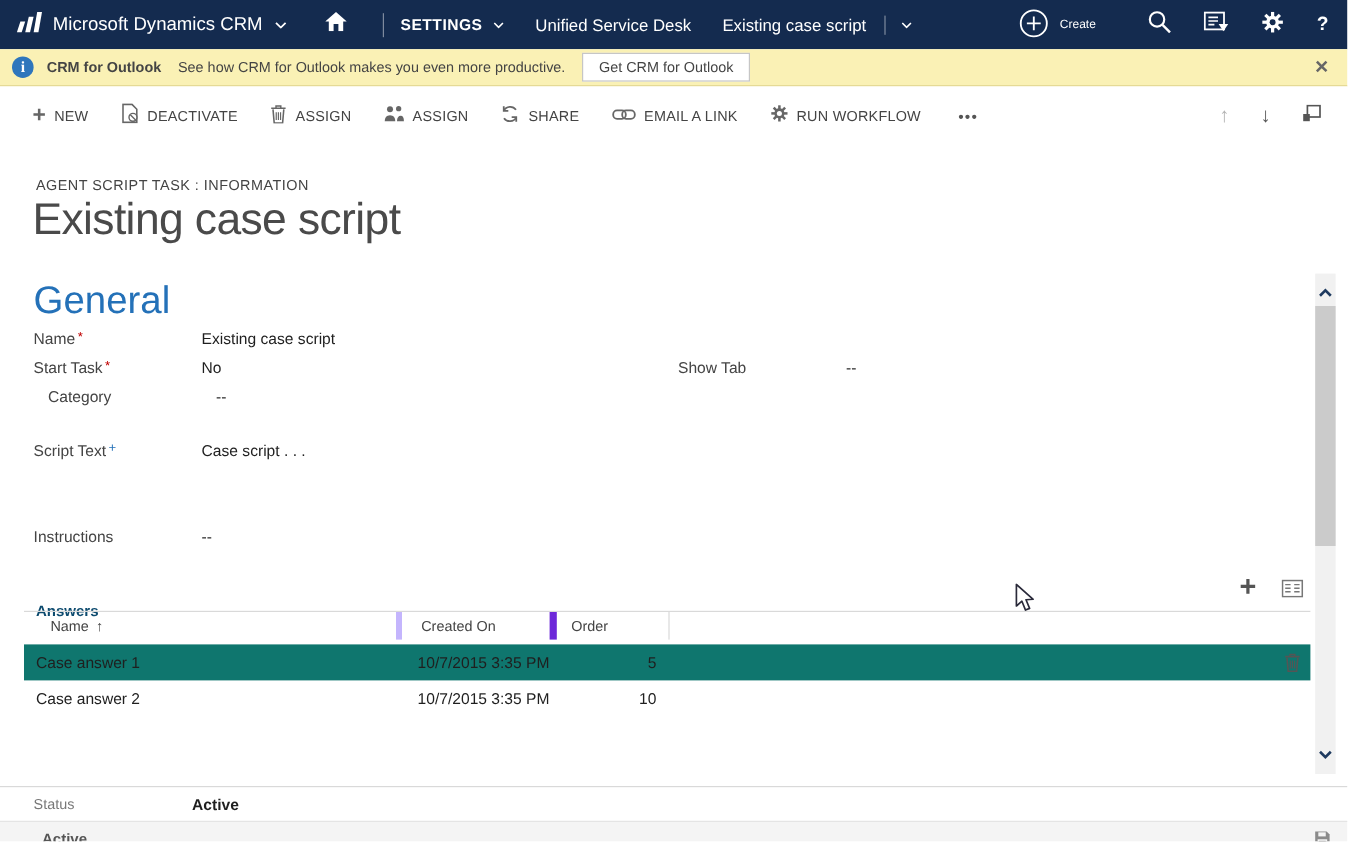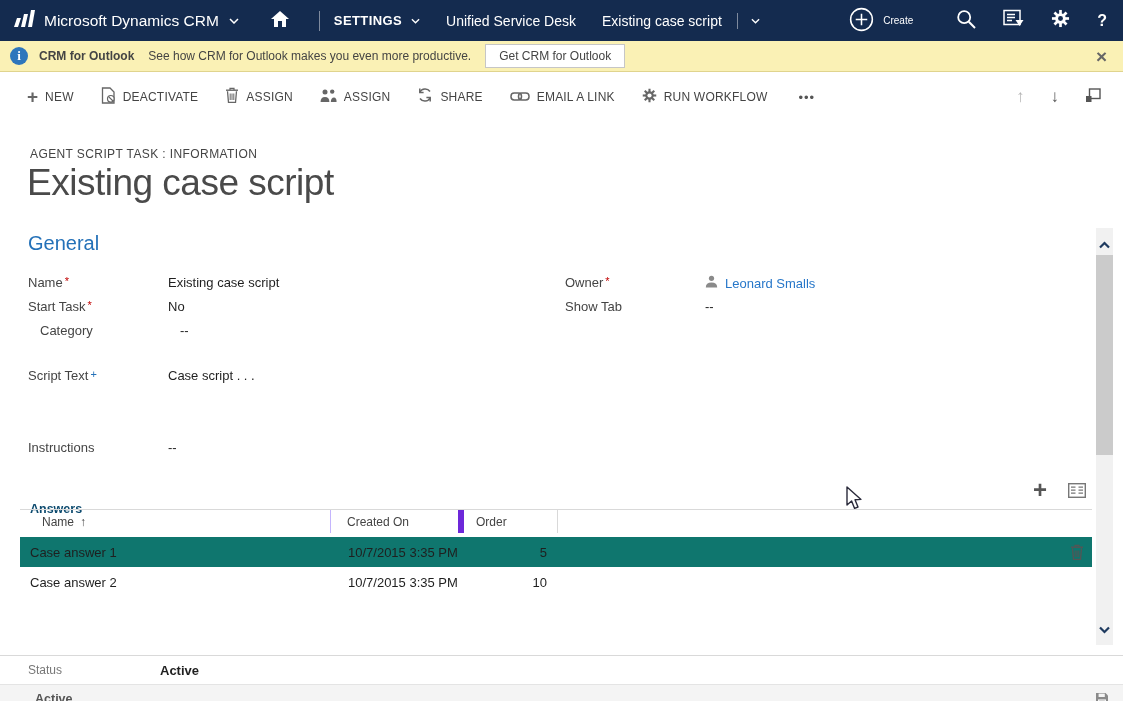--- a/index.html
+++ b/index.html
@@ -42,39 +42,39 @@
   .cmd-overflow { font-size:13px; color:#555; letter-spacing:1px; margin-left:4px; cursor:pointer; }
   .cmd-right { margin-left:auto; display:flex; align-items:center; gap:26px; padding-right:22px; }
   .arrow-up { font-size:17px; color:#B3B3B3; cursor:pointer; }
   .arrow-down { font-size:17px; color:#555; cursor:pointer; }
 
   
   .page-subtitle { position:absolute; top:147px; left:30px; font-size:12px; color:#444; letter-spacing:.4px; }
   .page-title { position:absolute; top:162px; left:27px; font-size:37px; font-weight:300; color:#4A4A4A; letter-spacing:-0.5px; }
 
   
-  .section-heading { position:absolute; top:232px; left:28px; font-size:20px; font-weight:300; color:#2471B8; }
+  .section-heading { position:absolute; top:232px; left:28px; font-size:32px; font-weight:300; color:#2471B8; }
   .field { position:absolute; display:flex; font-size:13px; }
   .field .lbl { width:140px; color:#444; flex:0 0 140px; }
   .field .val { color:#1F1F1F; }
   .req { color:#C00000; font-size:11px; vertical-align:top; margin-left:2px; }
   .rec { color:#2471B8; font-size:11px; vertical-align:top; margin-left:2px; }
   .owner-val { display:flex; align-items:center; gap:7px; }
   .link { color:#2777C9; cursor:pointer; }
 
   
   .answers-heading { position:absolute; top:502px; left:30px; font-size:12.5px; font-weight:bold; color:#0c4a6e; }
   .answers-add { position:absolute; top:478px; left:1033px; font-size:24px; color:#555; font-weight:bold; cursor:pointer; line-height:1; }
   .answers-grid-icon { position:absolute; top:483px; left:1068px; cursor:pointer; }
 
   .answers-table { position:absolute; top:509px; left:20px; width:1072px; }
   .tbl-header { display:flex; height:24px; border-top:1px solid #D9D9D9; align-items:center;
                 font-size:12px; color:#444; margin-bottom:4px; }
   .col-name { flex:1 1 auto; padding-left:22px; display:flex; align-items:center; gap:6px; }
-  .col-created { flex:0 0 128px; padding-left:16px; border-left:1px solid #c4b5fd; align-self:stretch; display:flex; align-items:center; }
+  .col-created { flex:0 0 128px; padding-left:16px; border-left:5px solid #c4b5fd; align-self:stretch; display:flex; align-items:center; }
   .col-order { flex:0 0 99px; padding-left:12px; border-left:6px solid #6d28d9; align-self:stretch; display:flex; align-items:center; }
   .col-rest { flex:0 0 535px; border-left:1px solid #D9D9D9; align-self:stretch; }
   .tbl-row { display:flex; height:30px; align-items:center; font-size:13px; color:#1F1F1F; position:relative; cursor:pointer; }
   .tbl-row.selected { background:#0f766e; }
   .row-name { flex:1 1 auto; padding-left:10px; }
   .row-created { flex:0 0 128px; padding-left:18px; }
   .row-order { flex:0 0 99px; text-align:right; padding-right:10px; }
   .row-rest { flex:0 0 535px; }
   .row-trash { position:absolute; right:8px; top:7px; }
 
@@ -302,32 +302,20 @@
   </div>
   <div class="field" style="top:368px; left:28px;">
     <span class="lbl"><span>Script Text</span><span class="rec">+</span></span>
     <span class="val">Case script . . .</span>
   </div>
   <div class="field" style="top:440px; left:28px;">
     <span class="lbl">Instructions</span>
     <span class="val">--</span>
   </div>
 
-  <div class="field" style="top:275px; left:565px;">
-    <span class="lbl"><span>Owner</span><span class="req">*</span></span>
-    <span class="val owner-val">
-      <span>
-        <svg width="13" height="13" viewBox="0 0 13 13" fill="#8A8A8A">
-            <circle cx="6.5" cy="3.3" r="2.6"></circle>
-            <path d="M.8 12.6 q0-5 5.7-5 q5.7 0 5.7 5 z"></path>
-          </svg>
-      </span>
-      <span class="link">Leonard Smalls</span>
-    </span>
-  </div>
   <div class="field" style="top:299px; left:565px;">
     <span class="lbl">Show Tab</span>
     <span class="val">--</span>
   </div>
 
   <div class="answers-heading">Answers</div>
   <div class="answers-add">+</div>
   <div class="answers-grid-icon">
     <svg width="18" height="15" viewBox="0 0 18 15">
         <rect x=".7" y=".7" width="16.6" height="13.6" fill="none" stroke="#777" stroke-width="1.4"></rect>

